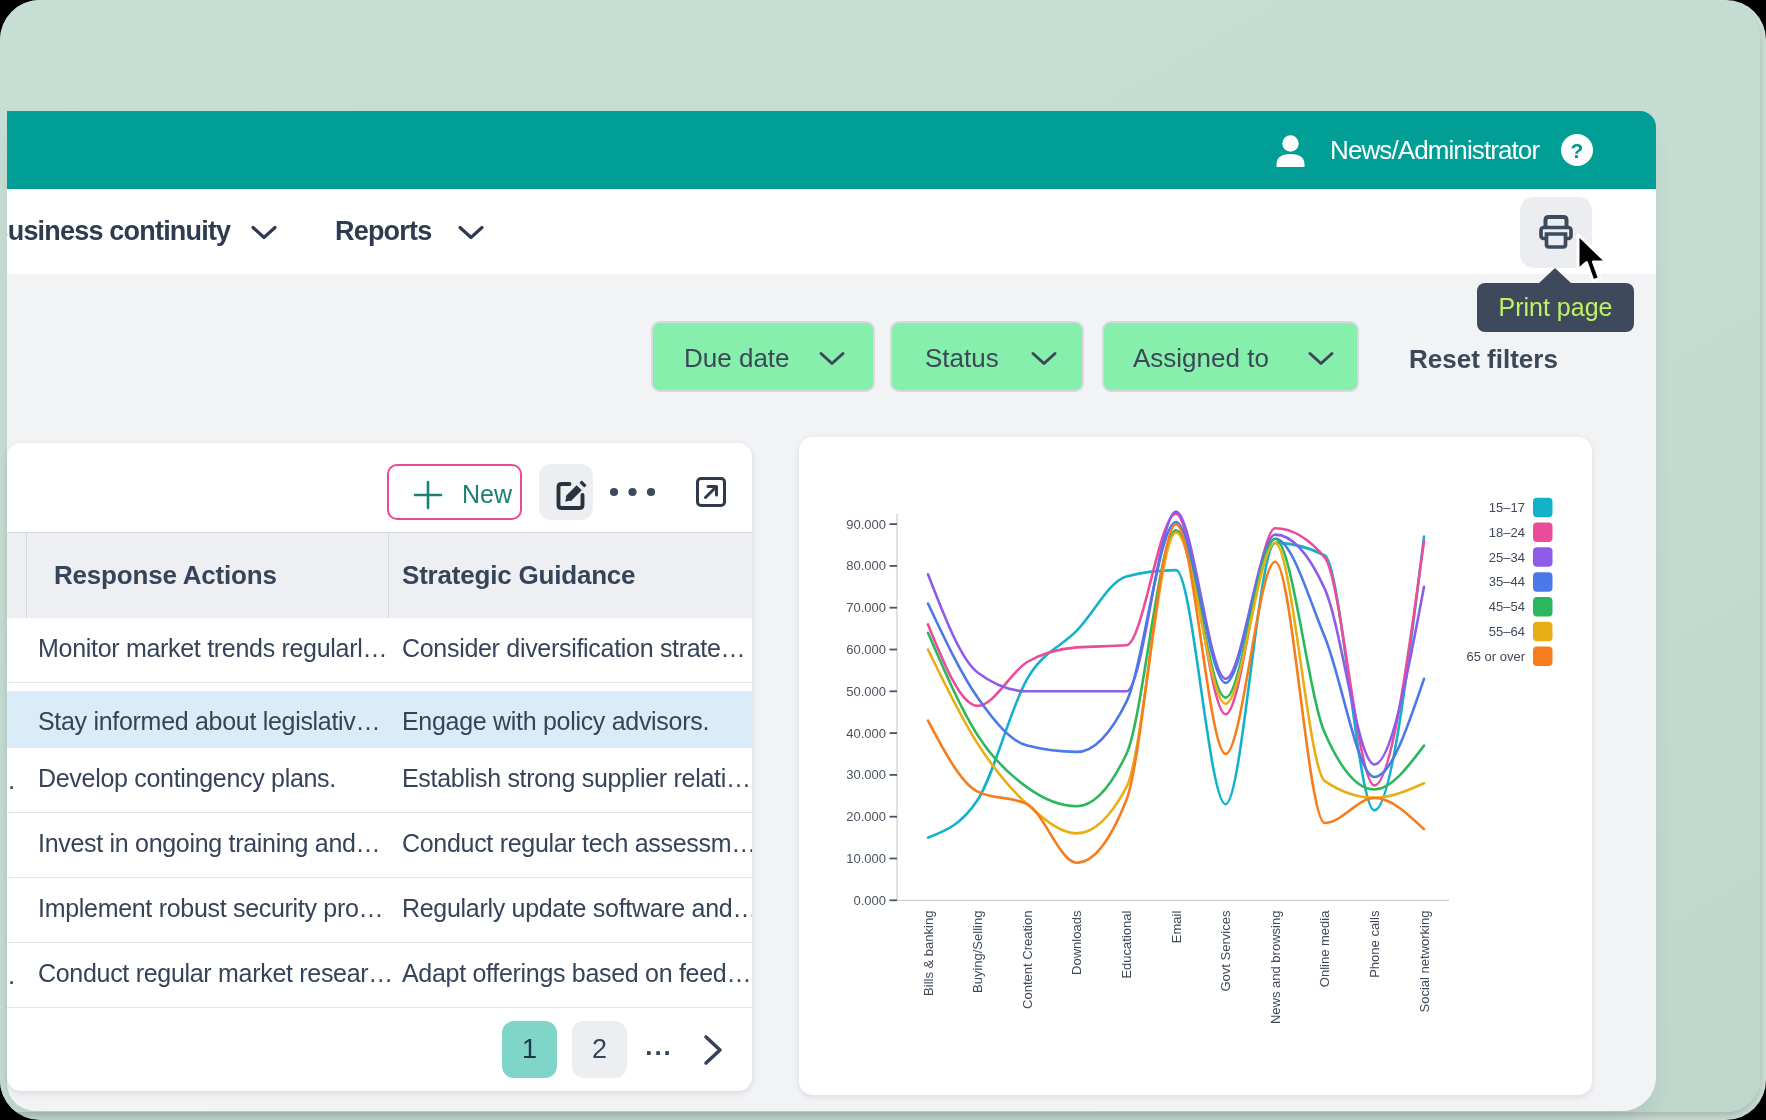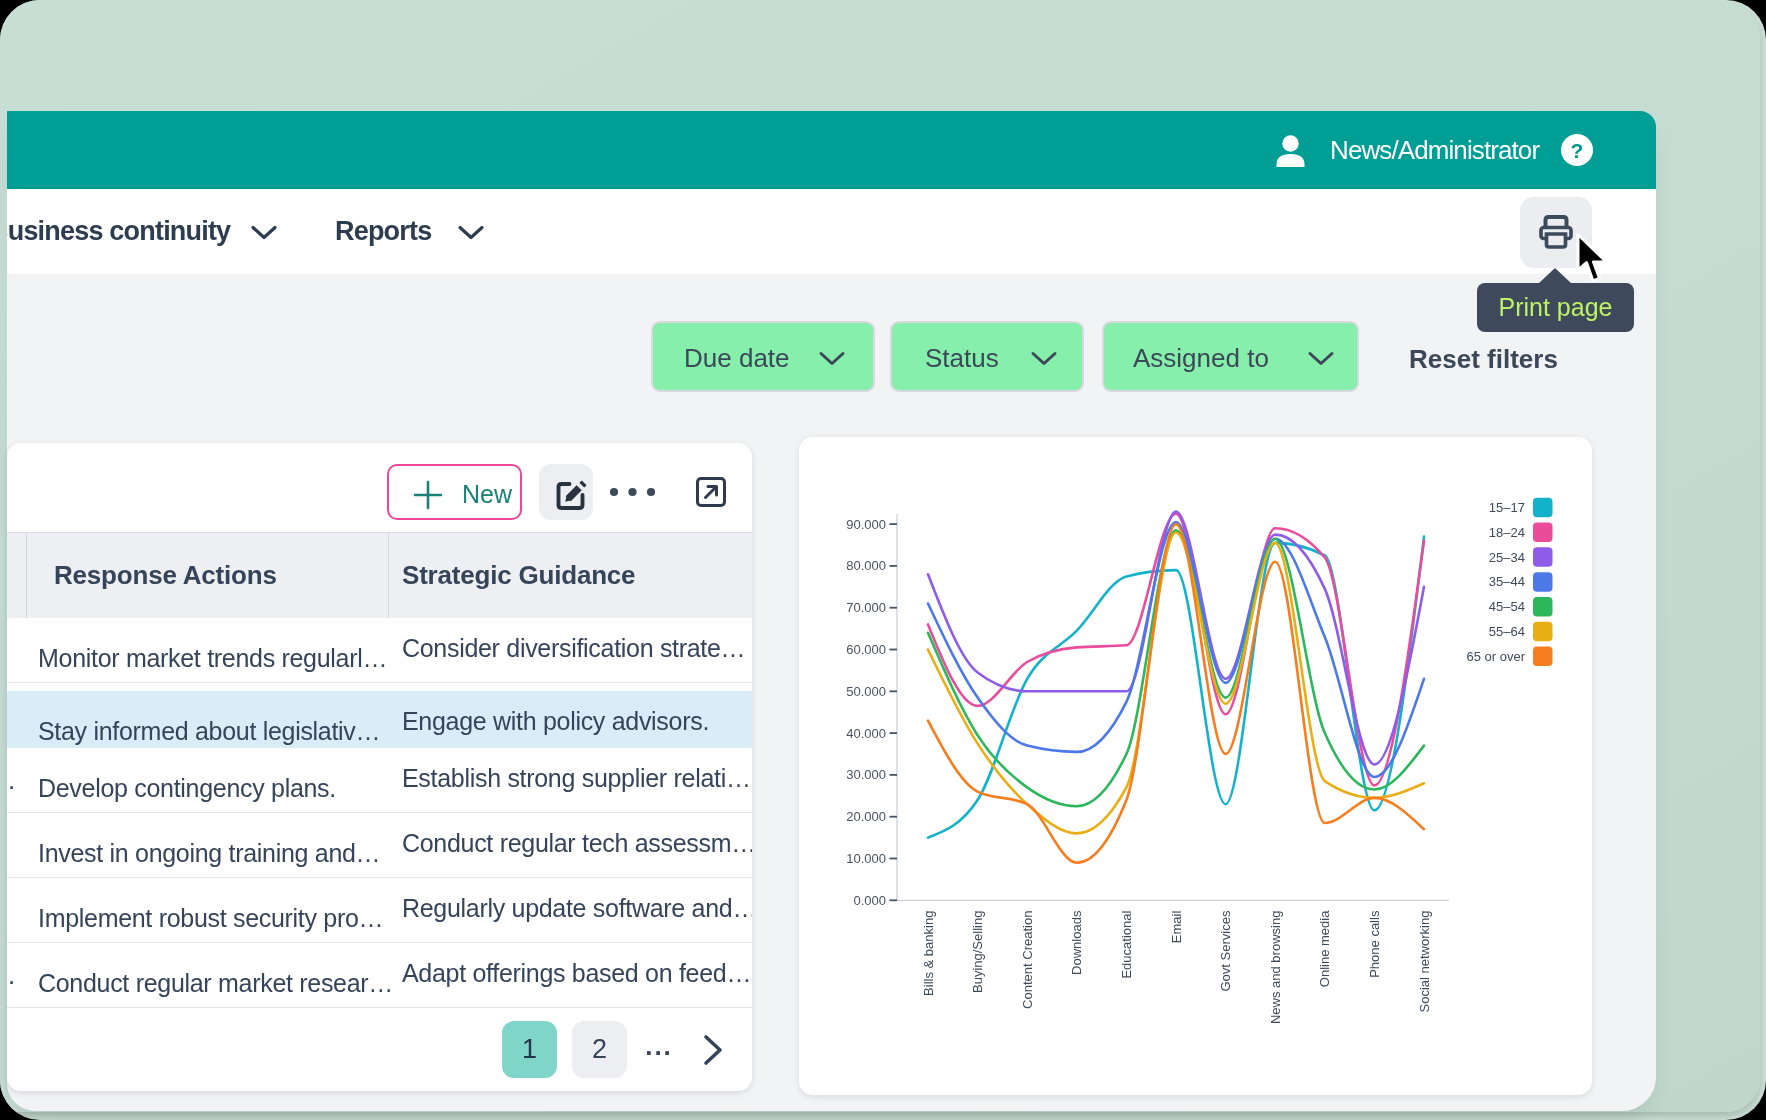--- a/index.html
+++ b/index.html
@@ -49,21 +49,21 @@
   .tpanel .newbtn span { position:absolute; left:73px; top:14px; font-size:25px; color:#1b8076; font-weight:500; }
   .tpanel .editbtn { position:absolute; left:532px; top:21px; width:54px; height:56px;
             background:#eceef1; border-radius:12px; }
   .tpanel .thead { position:absolute; left:0; top:89px; width:745px; height:86px; background:#edeff2;
             border-top:1px solid #dadde2; }
   .tpanel .vline1 { position:absolute; left:19px; top:89px; width:1px; height:86px; background:#d4d8dd; }
   .tpanel .vline2 { position:absolute; left:381px; top:89px; width:1px; height:86px; background:#d4d8dd; }
   .tpanel .hcell { position:absolute; font-size:26px; font-weight:700; color:#36445a; top:116px; height:32px; line-height:32px; letter-spacing:-0.2px; }
   .trow { position:absolute; left:0; width:745px; height:65px; border-bottom:1px solid #e4e7ea; background:#fff; }
   .trow.hl { background:#daecf8; }
-  .trow .c1 { position:absolute; left:31px; top:16px; font-size:25px; letter-spacing:-0.3px; color:#36445a; white-space:nowrap;margin-top:10px; }
+  .trow .c1 { position:absolute; left:31px; top:16px; font-size:25px; letter-spacing:-0.3px; color:#36445a; white-space:nowrap; }
   .trow .c2 { position:absolute; left:395px; top:16px; font-size:25px; letter-spacing:-0.3px; color:#36445a; white-space:nowrap; }
   .trow .dot { position:absolute; left:1px; top:17px; font-size:26px; color:#36445a; }
   .pg1 { left:495px; top:578px; width:55px; height:57px; background:#7fd5c8; border-radius:12px;
          text-align:center; line-height:57px; font-size:27px; font-weight:500; color:#26344a; }
   .pg2 { left:565px; top:578px; width:55px; height:57px; background:#eceef1; border-radius:12px;
          text-align:center; line-height:57px; font-size:27px; font-weight:500; color:#36445a; }
   .pgdots { left:632px; top:578px; width:40px; height:57px; text-align:center; line-height:50px;
             font-size:26px; font-weight:700; color:#36445a; letter-spacing:2px; }
 
   

